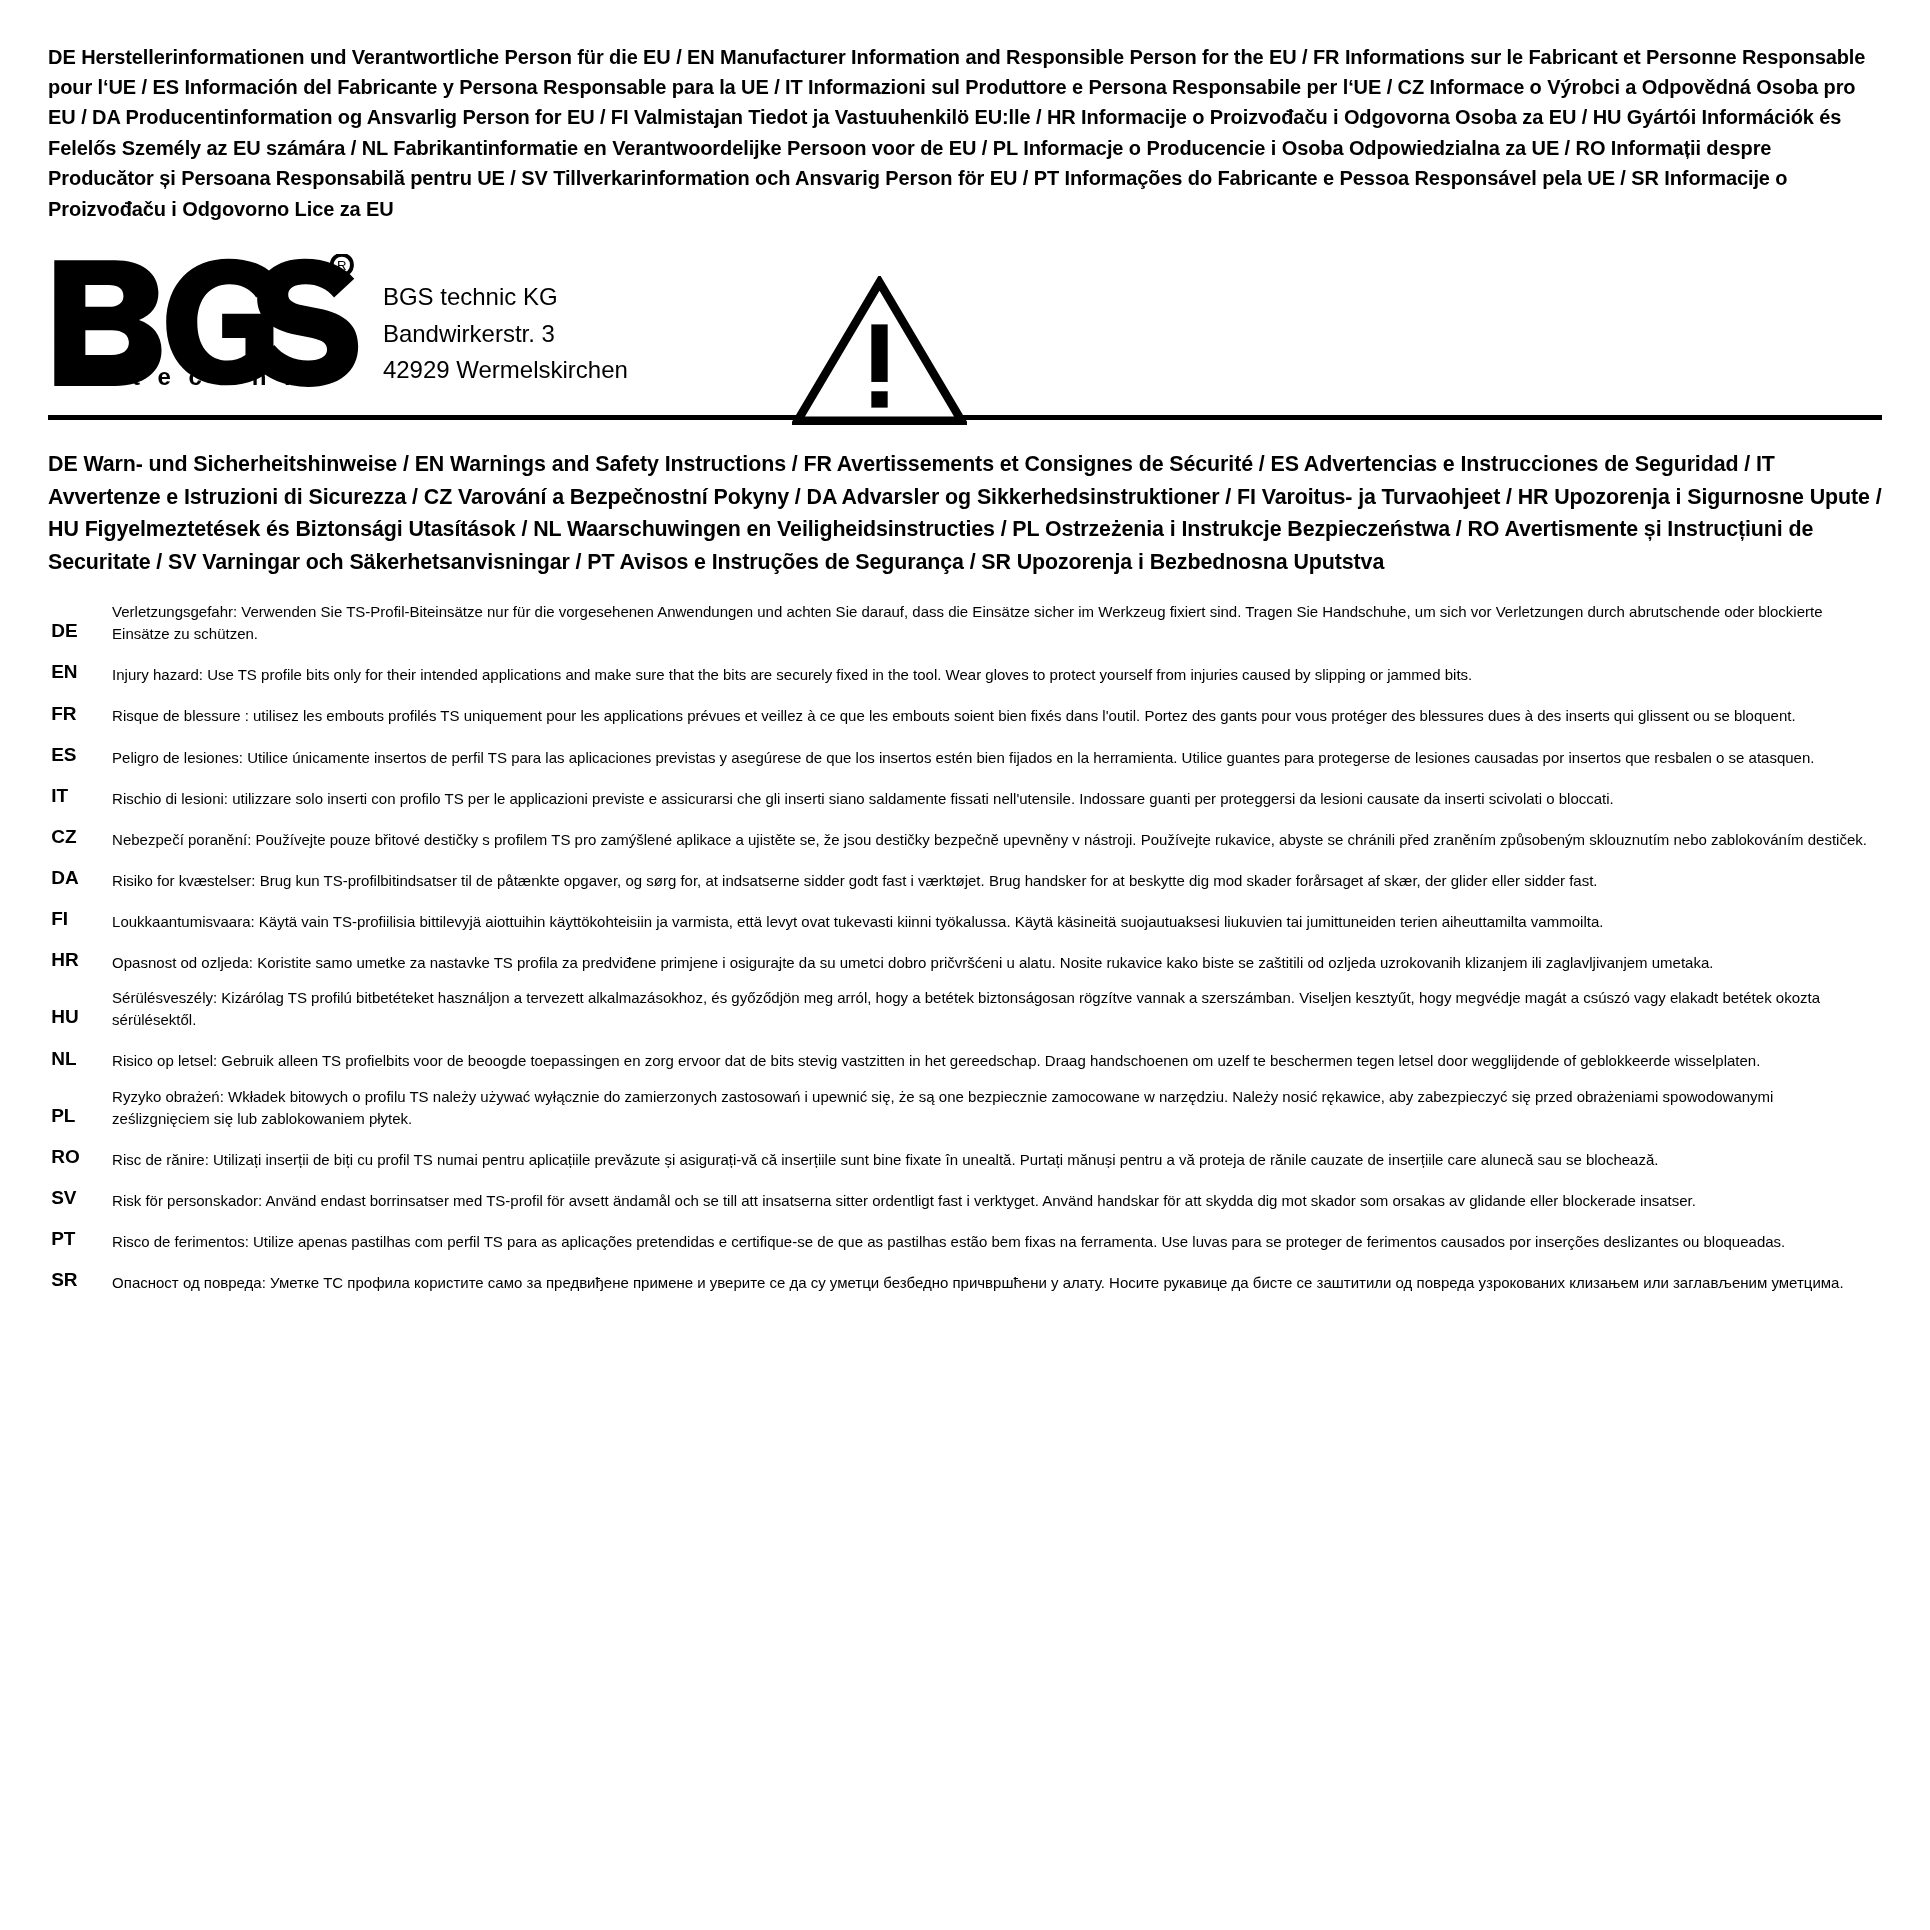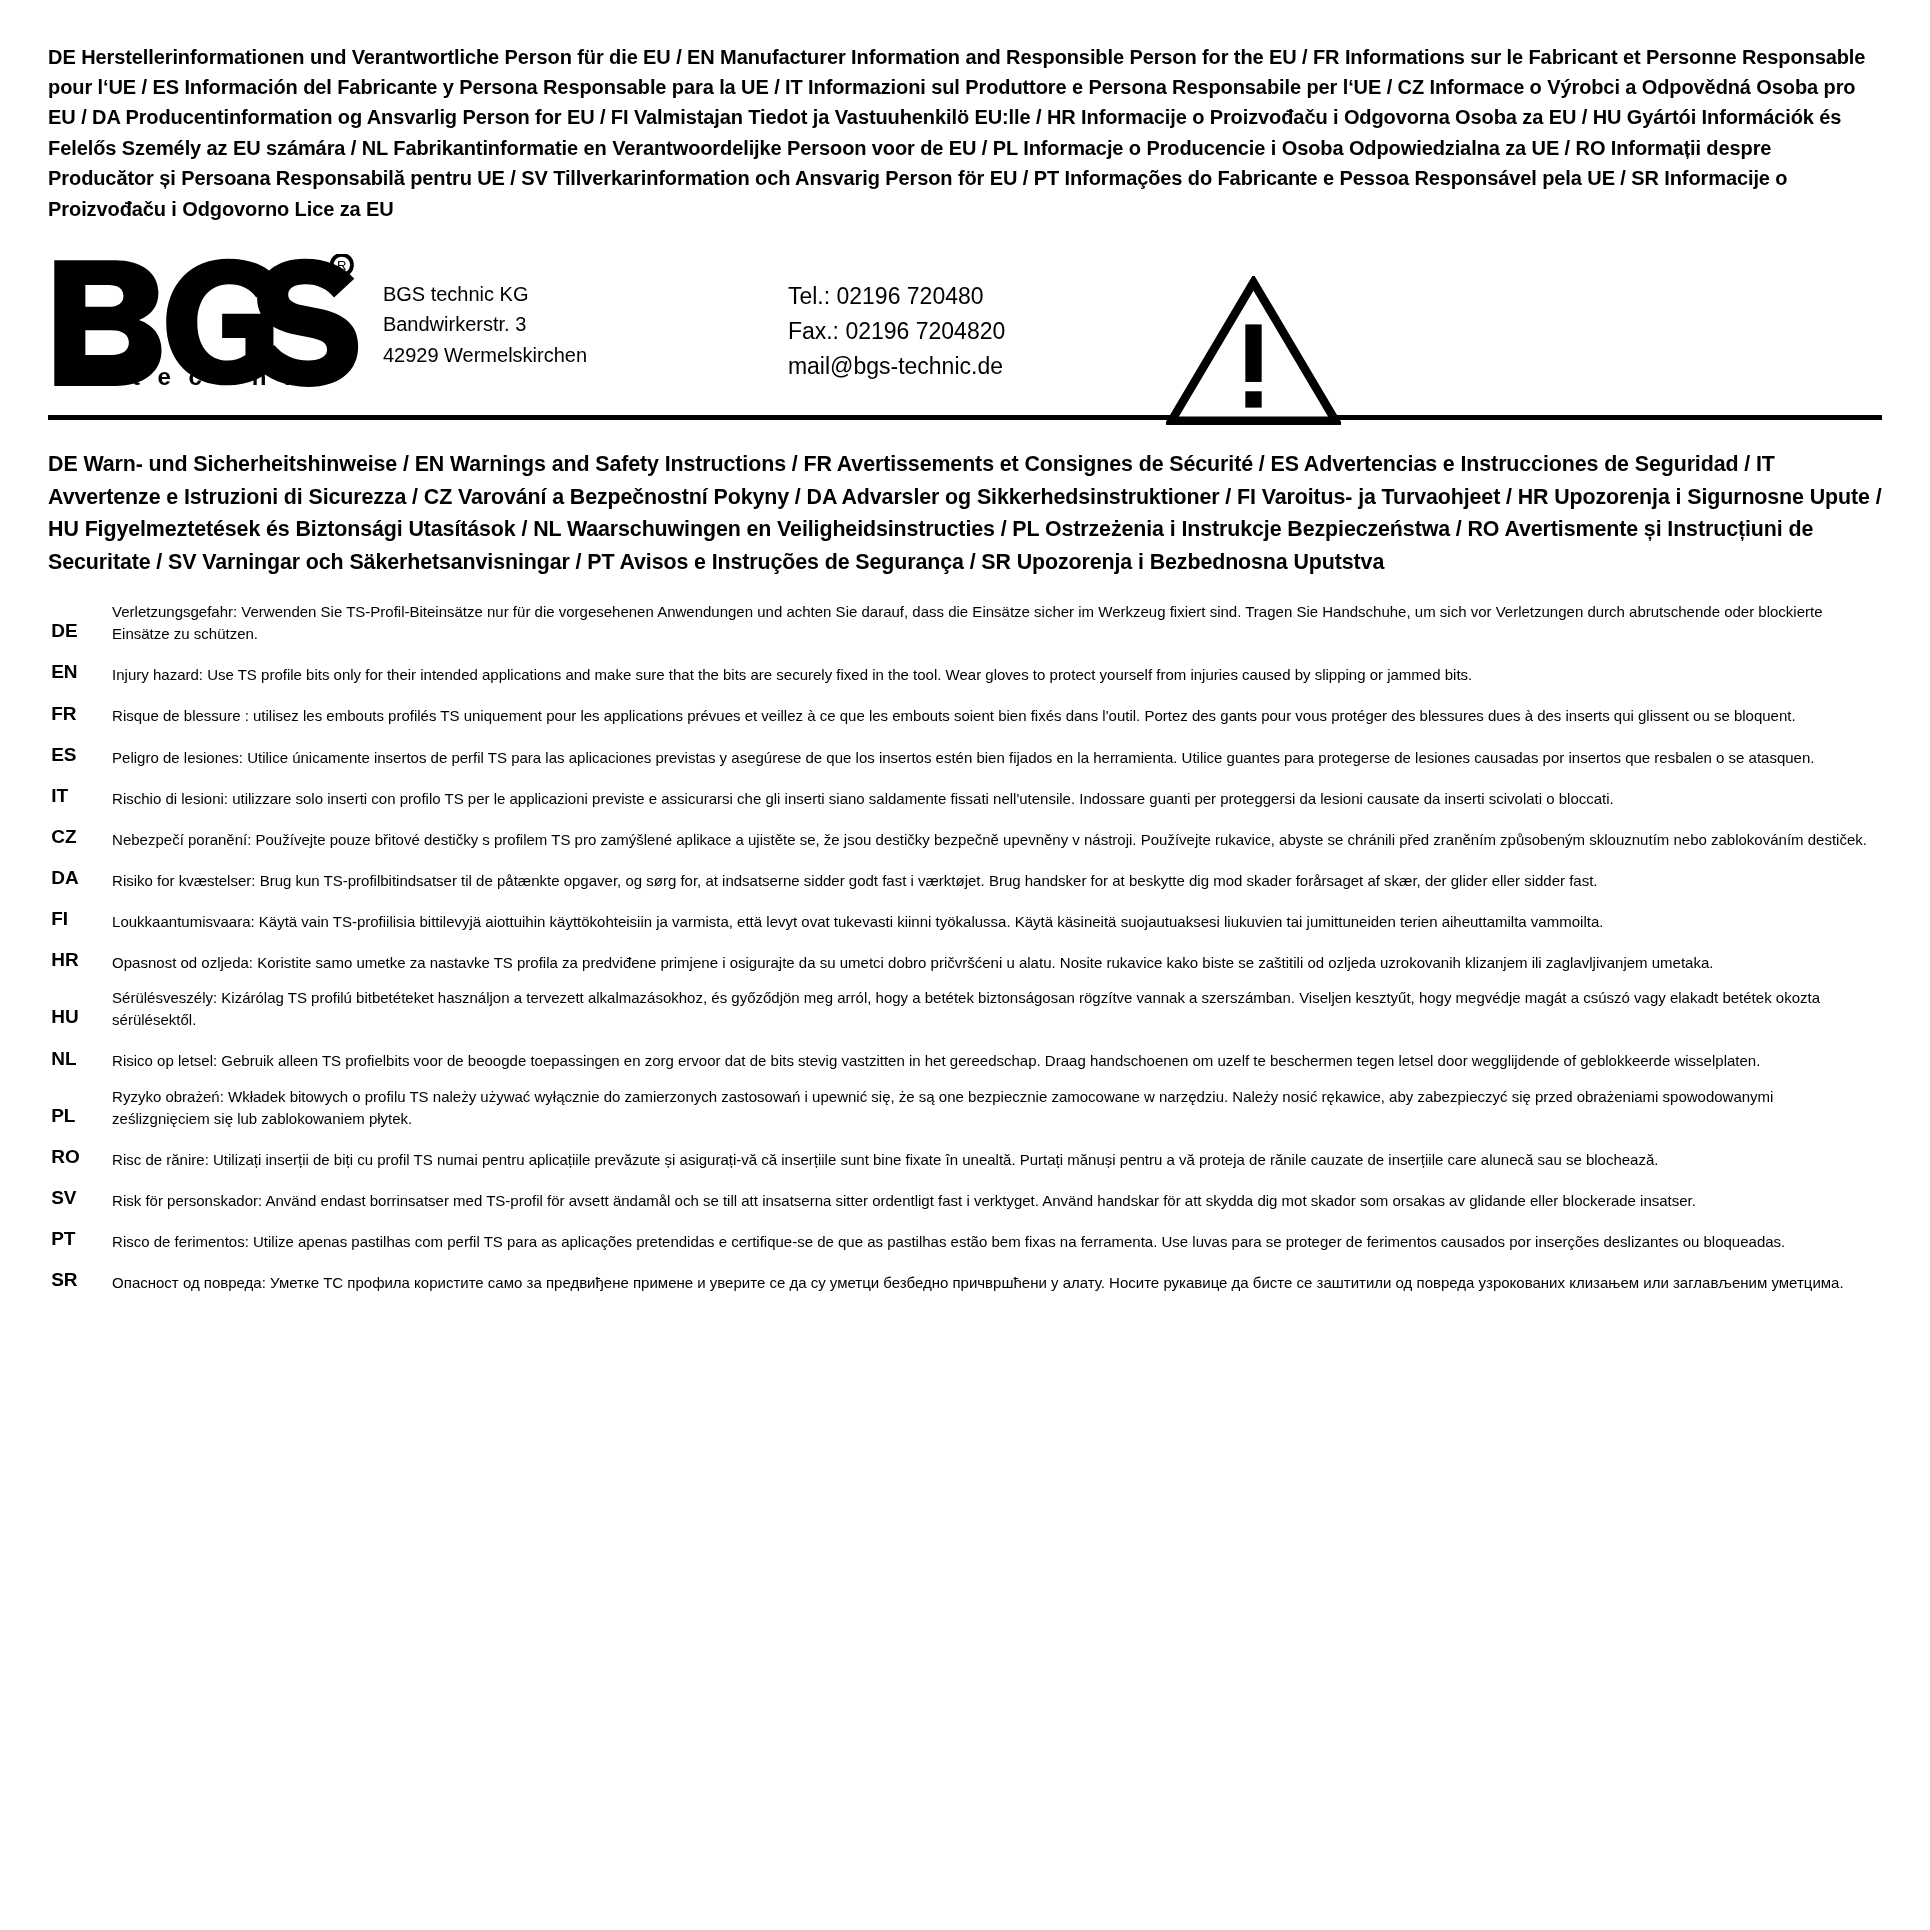--- a/index.html
+++ b/index.html
@@ -43,21 +43,21 @@
     width: 327px;
     flex: 0 0 327px;
     position: relative;
     padding-top: 7.8px;
   }
   .logo svg {
     display: block;
   }
   .addr {
     flex: 0 0 405px;
-    font-size: 20px;
+    font-size: 24px;
     line-height: 1.52;
     padding-top: 33px;
     padding-left: 7.8px;
   }
   .contact {
     flex: 0 0 374px;
     font-size: 23px;
     line-height: 1.52;
     padding-top: 33px;
   }
@@ -149,25 +149,20 @@
         </g>
       </svg>
     </div>
 
     <div class="addr">
       <div>BGS technic KG</div>
       <div>Bandwirkerstr. 3</div>
       <div>42929 Wermelskirchen</div>
     </div>
 
-    <div class="contact">
-      <div>Tel.: 02196 720480</div>
-      <div>Fax.: 02196 7204820</div>
-      <div>mail@bgs-technic.de</div>
-    </div>
 
 
     <div class="warn-tri">
       <svg width="175" height="152" viewBox="0 0 225 195" xmlns="http://www.w3.org/2000/svg">
         <polygon points="112.5,8 218,186 7,186" fill="#ffffff" stroke="#000000" stroke-width="11" stroke-linejoin="miter"></polygon>
         <rect x="102" y="62" width="21" height="74" fill="#000000"></rect>
         <rect x="102" y="148" width="21" height="21" fill="#000000"></rect>
       </svg>
     </div>
 

